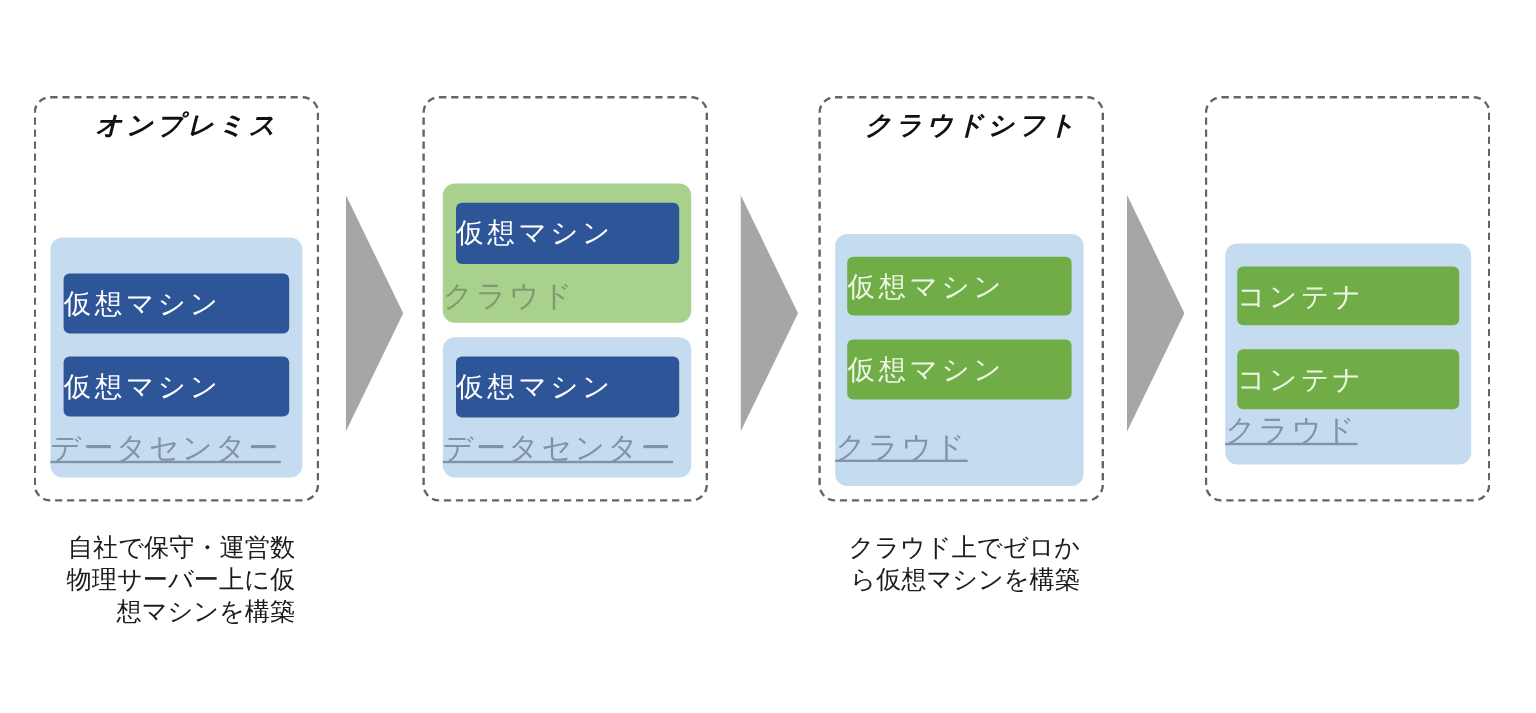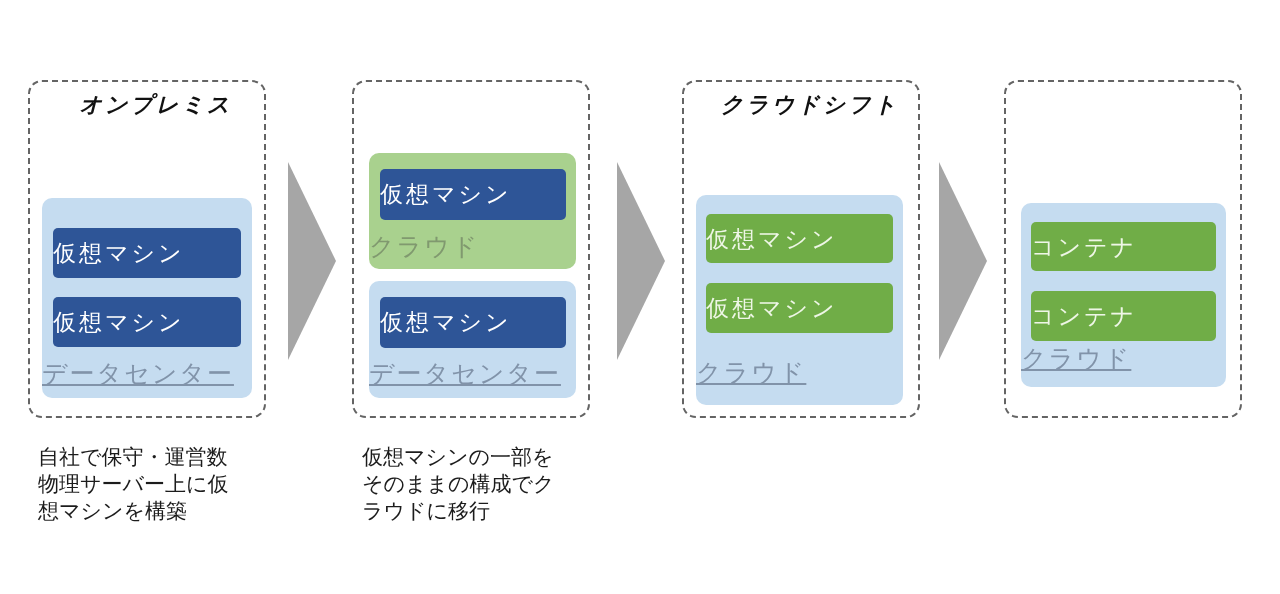--- a/index.html
+++ b/index.html
@@ -83,20 +83,21 @@
   
   .desc {
     position: absolute;
     top: 443px;
     width: 208px;
     margin: 0;
     font-size: 21px;
     line-height: 27px;
     color: #1c1c1c;
     white-space: pre-line;
+    text-align: right;
   }
 </style>
 </head>
 <body>
 
 <div class="canvas">
 
   <section class="stage" style="left:28px">
     <h2 class="stage-title">オンプレミス</h2>
     <div class="group blue" style="left:12px; right:12px; top:116px; height:200px">
@@ -136,17 +137,16 @@
     <div class="group blue" style="left:15px; right:14px; top:121px; height:184px">
       <div class="chip green" style="left:10px; right:10px; top:19px; height:49px">コンテナ</div>
       <div class="chip green" style="left:10px; right:10px; top:88px; height:50px">コンテナ</div>
       <div class="group-label label-blue" style="bottom:12px">クラウド</div>
     </div>
   </section>
 
   <p class="desc" style="left:38px">自社で保守・運営数
 物理サーバー上に仮
 想マシンを構築</p>
-  <p class="desc" style="left:362px">仮想マシンの一部を
-そのままの構成でク
-ラウドに移行</p>
+  <p class="desc" style="left:692px">クラウド上でゼロか
+ら仮想マシンを構築</p>
 
 </div>
 
 </body></html>

